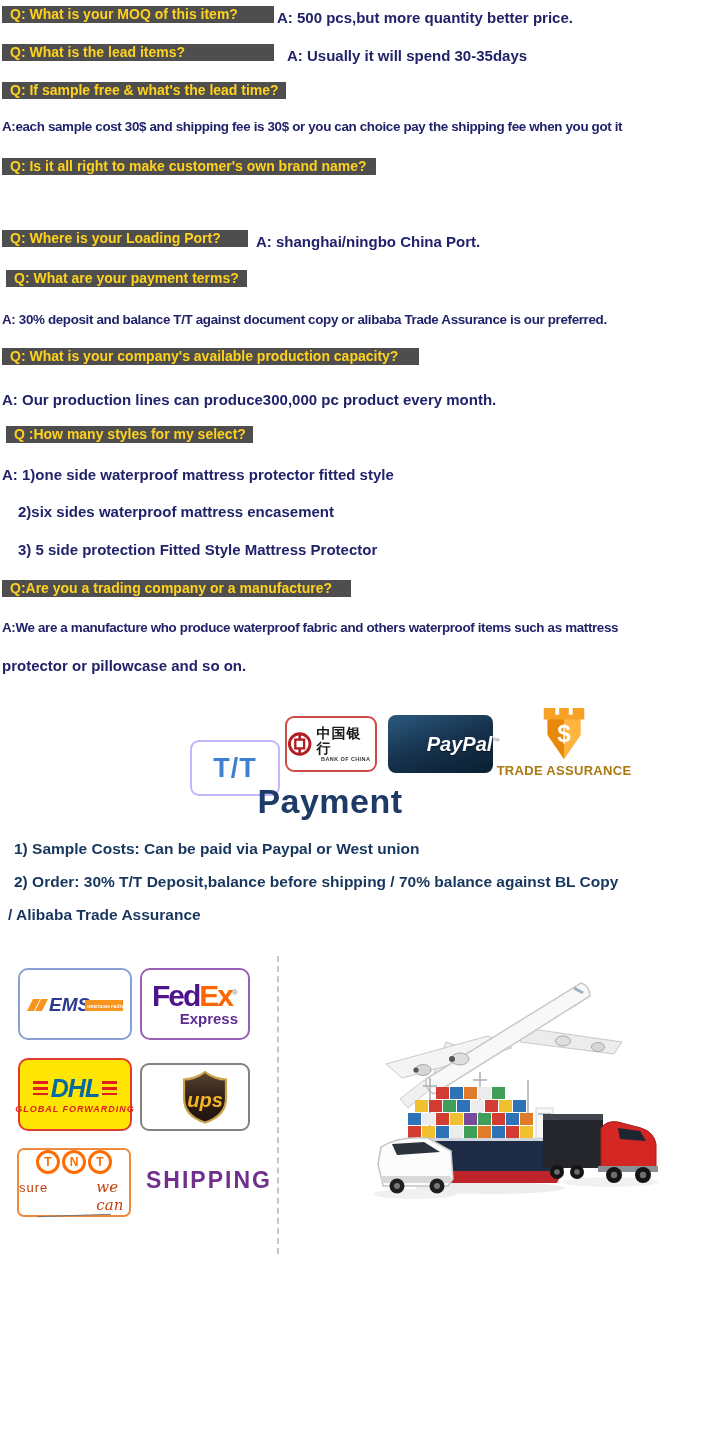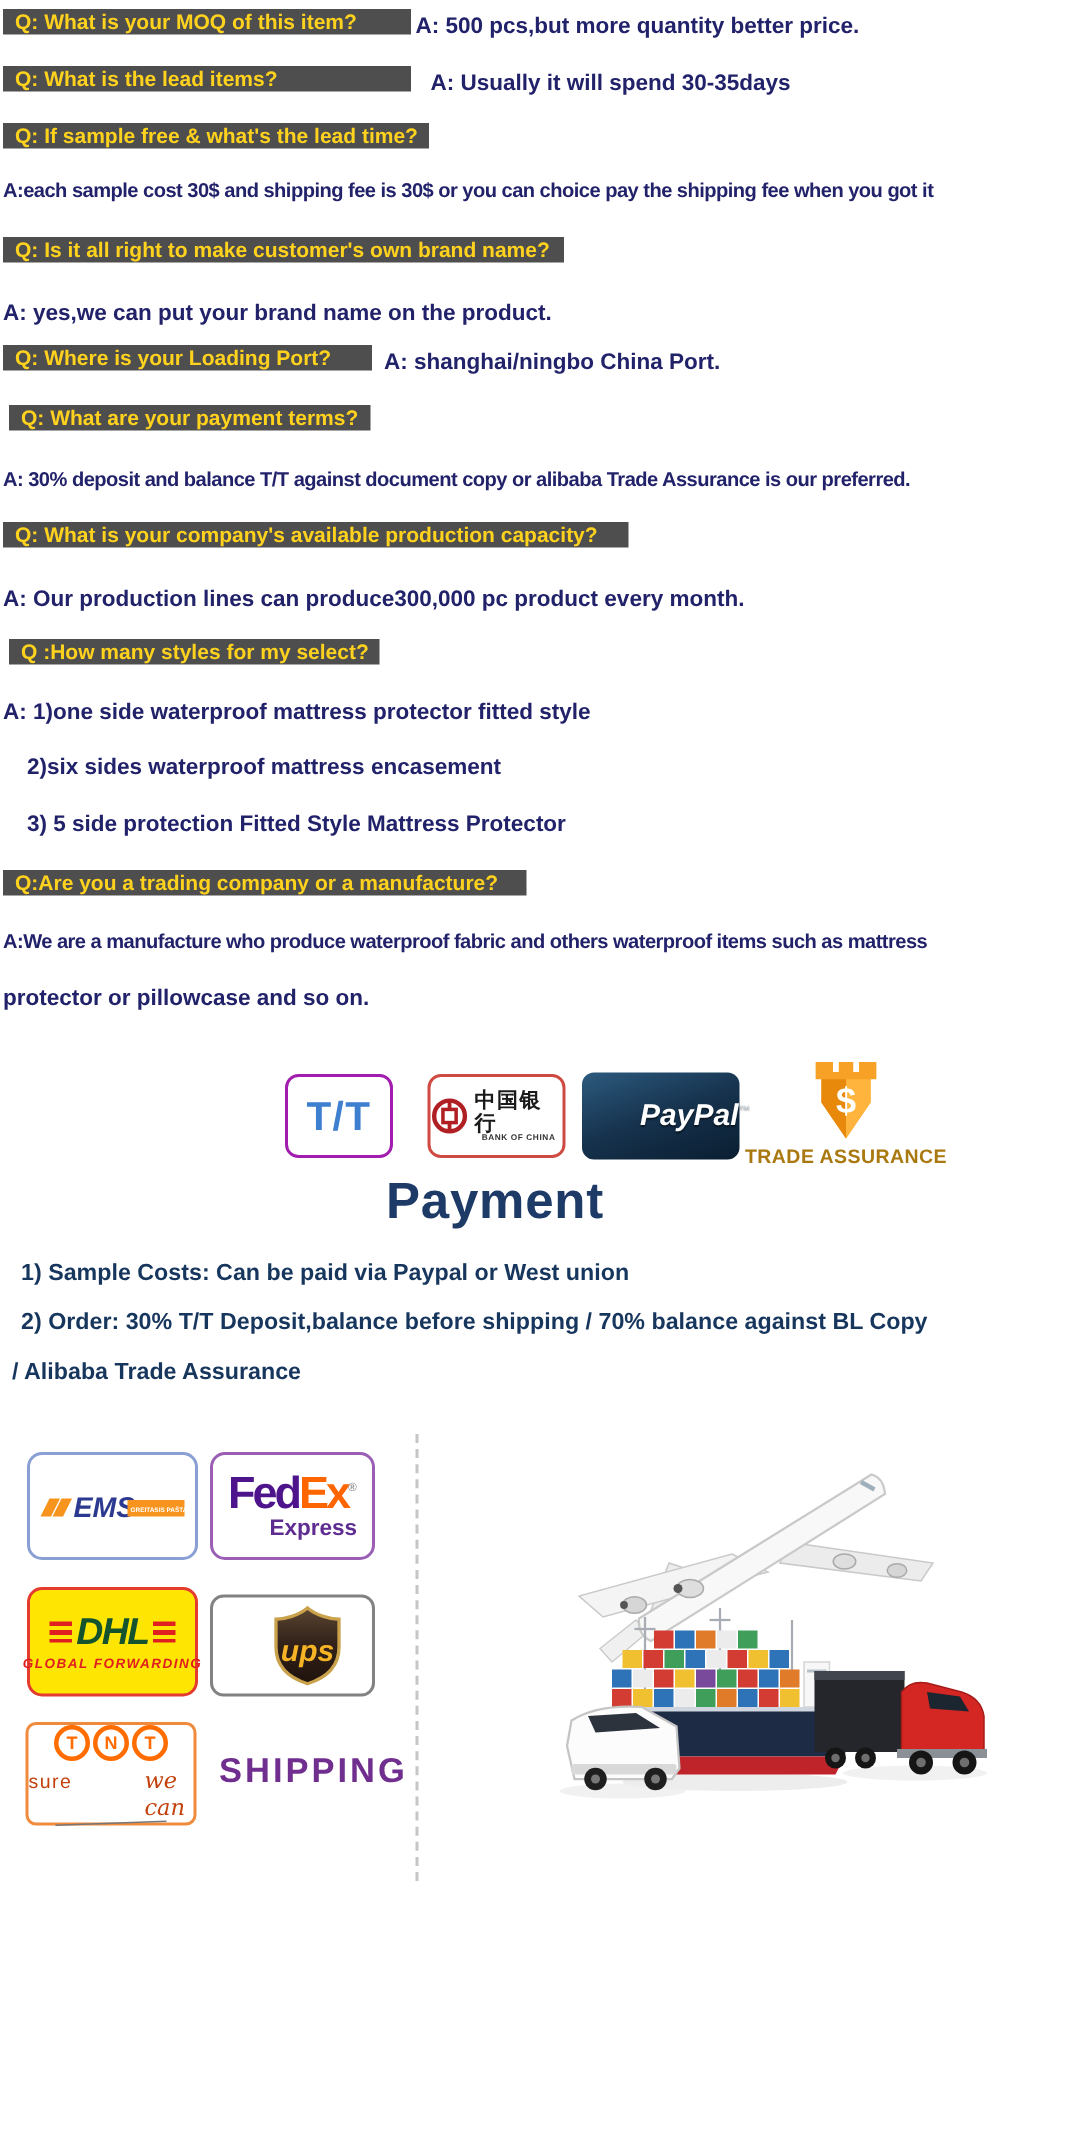--- a/index.html
+++ b/index.html
@@ -20,21 +20,21 @@
   .pay-title {
     position:absolute; left:200px; top:782px; width:260px; text-align:center;
     color:#1e3a66; font-size:34px; font-weight:800; letter-spacing:0.5px;
   }
   .pterm {
     position:absolute; color:#17365d; font-weight:bold;
     font-size:15.5px; white-space:nowrap;
   }
 
   .logo-card { position:absolute; background:#fff; display:flex; align-items:center; justify-content:center; }
-  .tt-card { left:190px; top:716px; width:72px; height:56px; border:2px solid #a21caf; border-radius:9px; }
+  .tt-card { left:190px; top:740px; width:90px; height:56px; border:2px solid #c4b5fd; border-radius:9px; }
   .tt-text { color:#3f7fd0; font-size:27px; font-weight:bold; letter-spacing:1px; }
   .boc-card { left:285px; top:716px; width:92px; height:56px; border:2px solid #cf4a43; border-radius:9px; gap:4px; }
   .boc-col { display:flex; flex-direction:column; align-items:center; line-height:1.1; }
   .boc-cn { color:#1a1a1a; font-size:14px; font-weight:bold; letter-spacing:1px; }
   .boc-en { color:#333; font-size:5.5px; font-weight:bold; letter-spacing:0.4px; }
   .paypal-card {
     left:388px; top:715px; width:105px; height:58px; border-radius:8px;
     background:linear-gradient(160deg,#2c5a7e 0%, #16324d 50%, #0a1e31 100%);
   }
   .paypal-text { color:#fff; font-size:20px; font-weight:800; font-style:italic; text-shadow:0 1px 1px rgba(0,0,0,.5);margin-left:46px; }
@@ -45,21 +45,21 @@
   .ship-card { position:absolute; background:#fff; display:flex; flex-direction:column; align-items:center; justify-content:center; }
   .ems-card { left:18px; top:968px; width:114px; height:72px; border:2px solid #8a9fd4; border-radius:10px; }
   .fedex-card { left:140px; top:968px; width:110px; height:72px; border:2px solid #9a5fb5; border-radius:10px; }
   .fedex-main { font-size:30px; font-weight:800; letter-spacing:-2px; line-height:1; }
   .fedex-fed { color:#4d148c; } .fedex-ex { color:#ff6600; }
   .fedex-reg { font-size:8px; color:#999; letter-spacing:0; vertical-align:super; }
   .fedex-express { color:#5f2d91; font-size:15px; font-weight:bold; align-self:flex-end; margin-right:10px; line-height:1.1; }
   .dhl-card { left:18px; top:1058px; width:114px; height:73px; border:2px solid #e43b2f; border-radius:10px; background:#ffe502; }
   .dhl-row { display:flex; align-items:center; gap:3px; }
   .dhl-stripe { width:15px; height:14px; background:repeating-linear-gradient(180deg,#e02020 0 3px, transparent 3px 6px); }
-  .dhl-text { color:#14532d; font-size:25px; font-weight:900; font-style:italic; letter-spacing:-1px; line-height:1; }
+  .dhl-text { color:#0369a1; font-size:25px; font-weight:900; font-style:italic; letter-spacing:-1px; line-height:1; }
   .dhl-tag { color:#e02020; font-size:9px; font-weight:bold; font-style:italic; letter-spacing:1px; margin-top:3px; white-space:nowrap; }
   .ups-card { left:140px; top:1063px; width:110px; height:68px; border:2px solid #828282; border-radius:9px;padding-left:20px; }
   .tnt-card { left:17px; top:1148px; width:114px; height:69px; border:2px solid #f08a3c; border-radius:7px; }
   .tnt-row { display:flex; gap:2px; }
   .tnt-ring {
     width:24px; height:24px; border:3.5px solid #ff6d00; border-radius:50%;
     display:flex; align-items:center; justify-content:center;
     color:#ff6d00; font-size:12px; font-weight:800;
   }
   .tnt-tag { margin-top:4px; color:#c2410c; font-size:13px; display:flex; align-items:baseline; gap:4px; }
@@ -84,21 +84,20 @@
   <div class="qbox" style="left:2px;top:6px;width:272px">Q: What is your MOQ of this item?</div>
   <div class="ans" style="left:277px;top:9px">A: 500 pcs,but more quantity better price.</div>
 
   <div class="qbox" style="left:2px;top:44px;width:272px">Q: What is the lead items?</div>
   <div class="ans" style="left:287px;top:47px">A: Usually it will spend 30-35days</div>
 
   <div class="qbox" style="left:2px;top:82px;width:284px">Q: If sample free &amp; what's the lead time?</div>
   <div class="ans long" style="left:2px;top:119px">A:each sample cost 30$ and shipping fee is 30$ or you can choice pay the shipping fee when you got it</div>
 
   <div class="qbox" style="left:2px;top:158px;width:374px">Q: Is it all right to make customer's own brand name?</div>
-  <div class="ans" style="left:2px;top:200px">A: yes,we can put your brand name on the product.</div>
 
   <div class="qbox" style="left:2px;top:230px;width:246px">Q: Where is your Loading Port?</div>
   <div class="ans" style="left:256px;top:233px">A: shanghai/ningbo China Port.</div>
 
   <div class="qbox" style="left:6px;top:270px;width:241px">Q: What are your payment terms?</div>
   <div class="ans long" style="left:2px;top:312px">A: 30% deposit and balance T/T against document copy or alibaba Trade Assurance is our preferred.</div>
 
   <div class="qbox" style="left:2px;top:348px;width:417px">Q: What is your company's available production capacity?</div>
   <div class="ans" style="left:2px;top:391px">A: Our production lines can produce300,000 pc product every month.</div>
 

